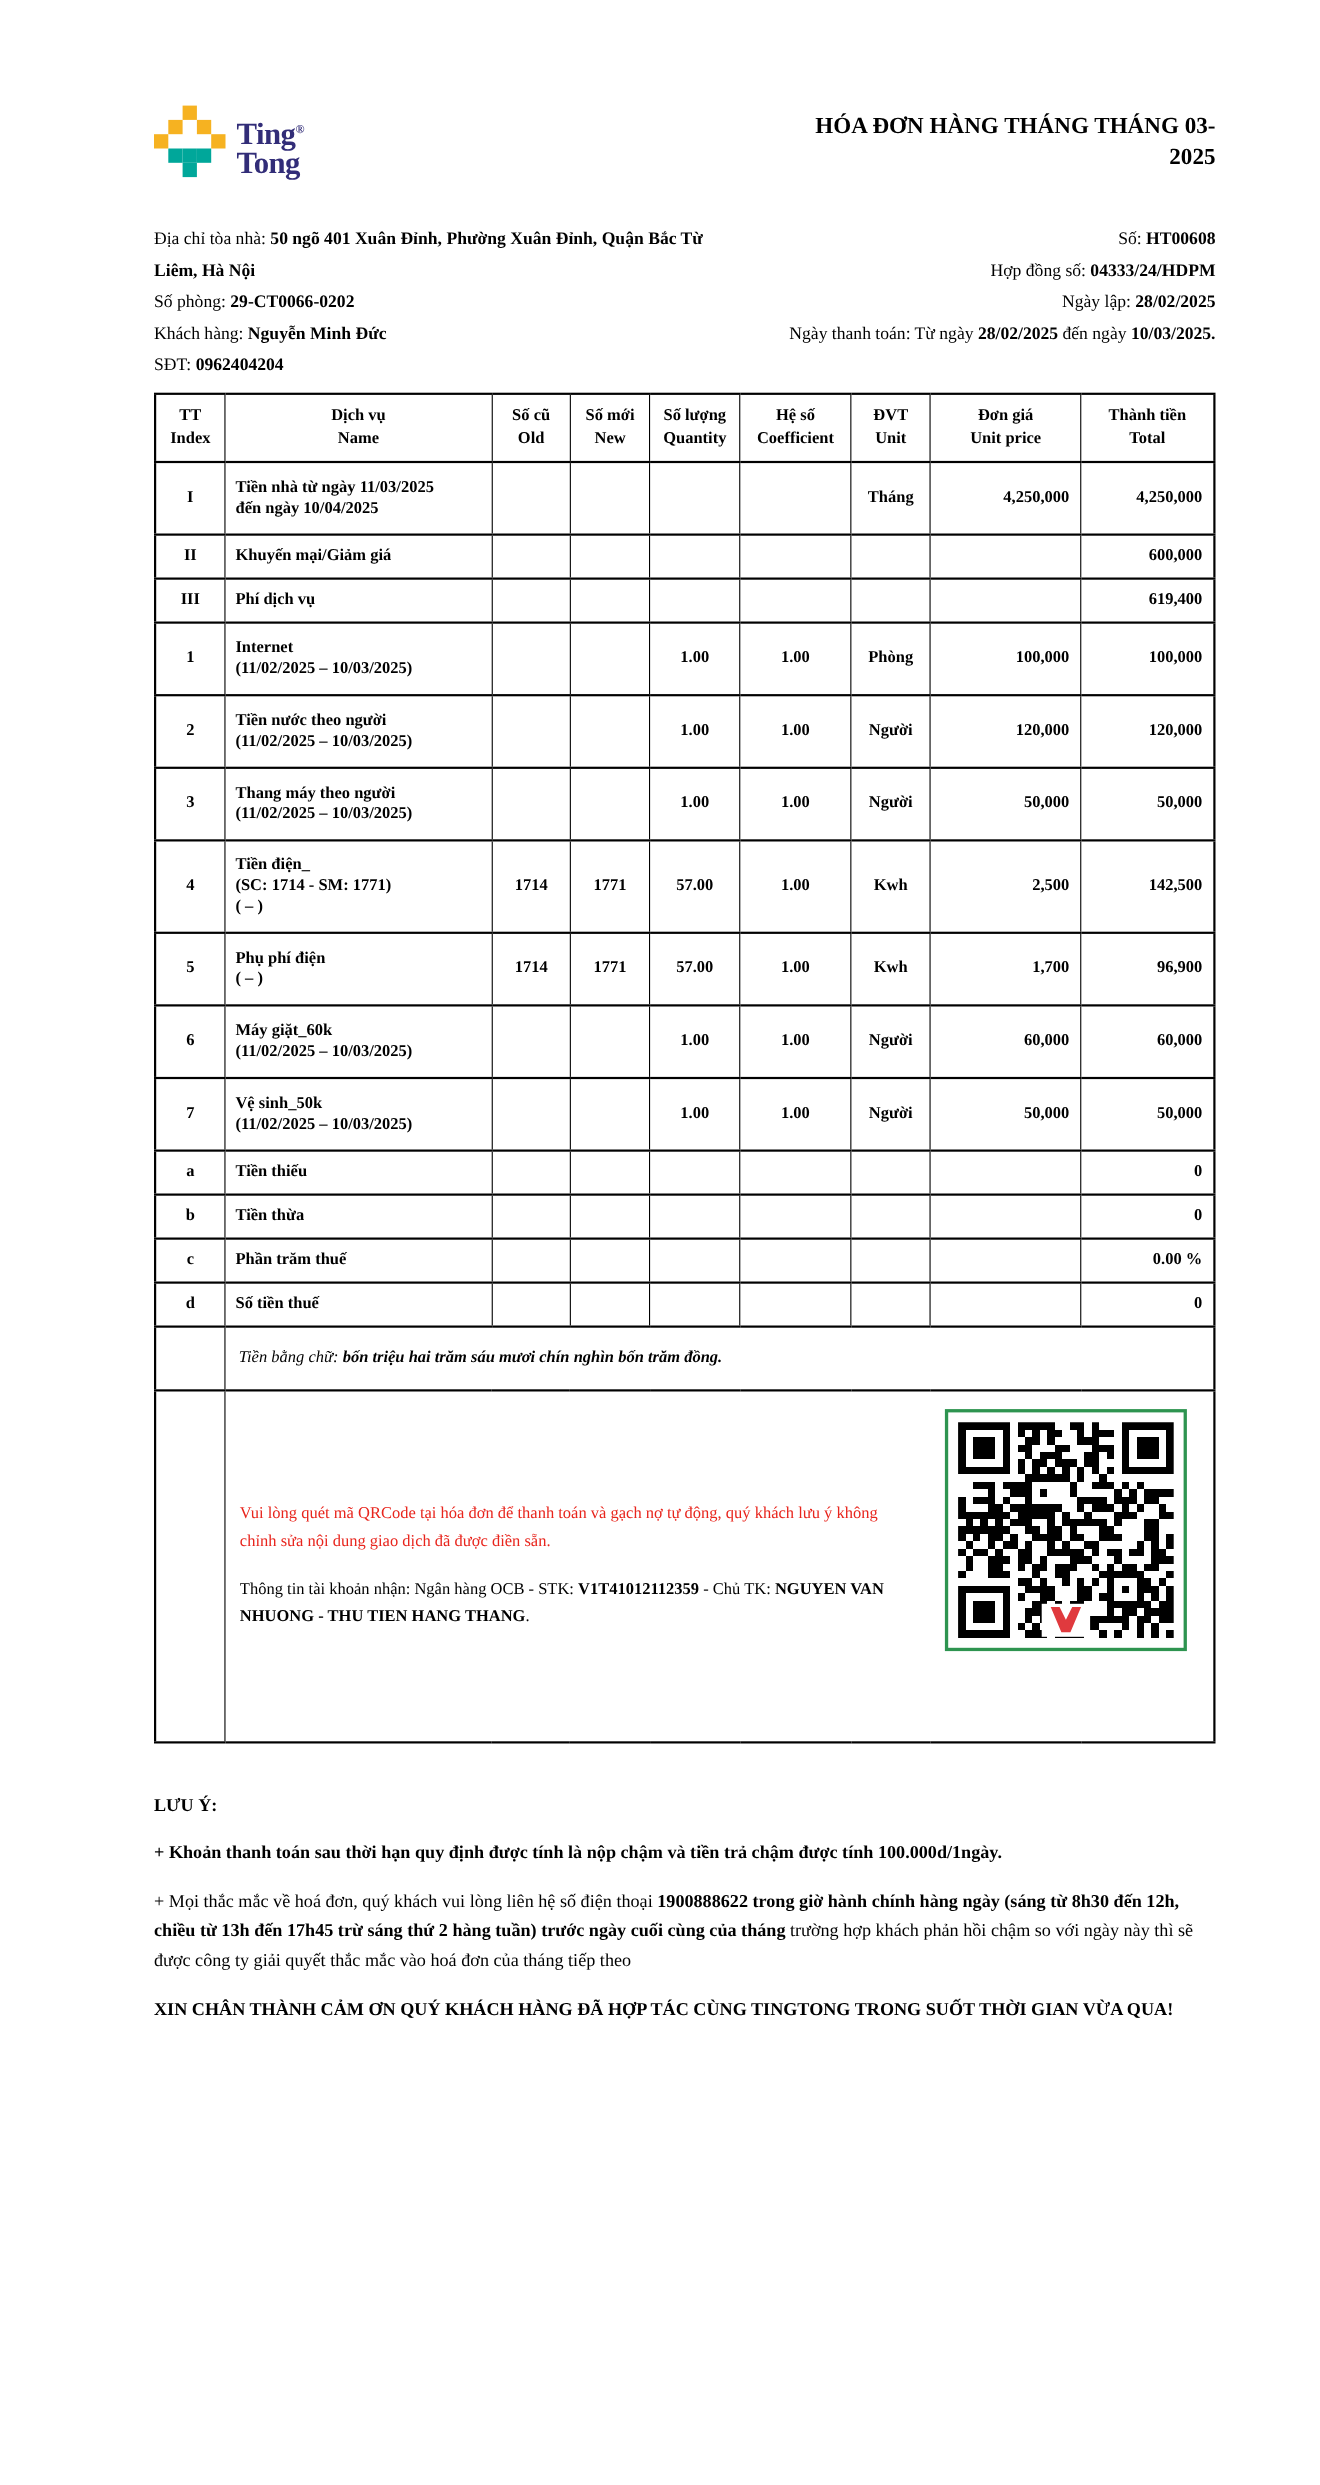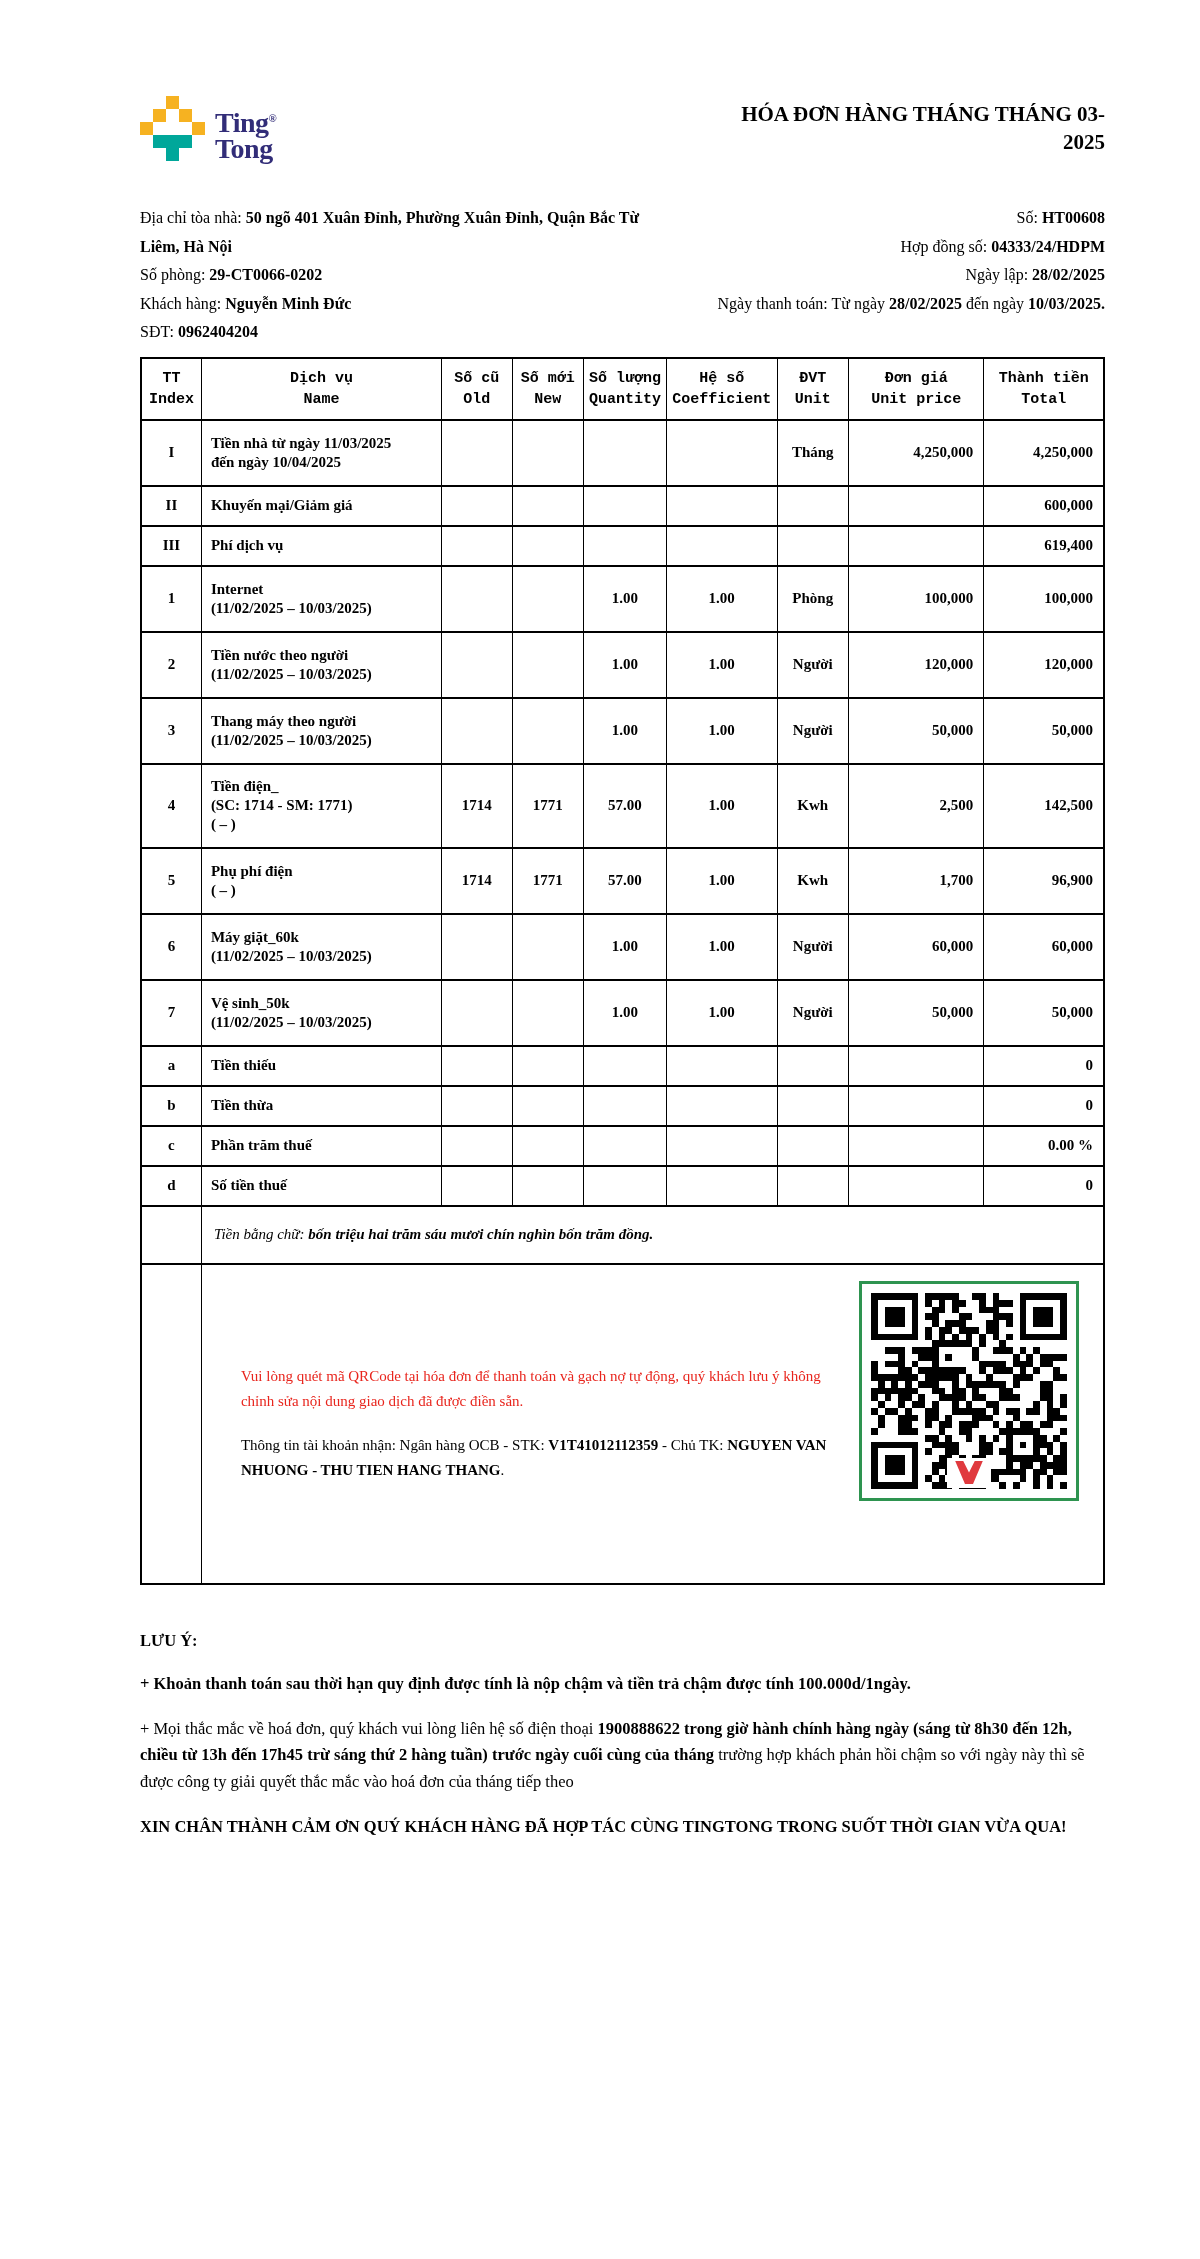--- a/index.html
+++ b/index.html
@@ -19,33 +19,33 @@
   .title { text-align:right; font-weight:bold; font-size:21px; line-height:28px; margin-top:4px; }
 
   
   .info { display:flex; margin-top:42px; font-size:16px; line-height:28.5px; }
   .info-left { width:508px; }
   .info-right { flex:1; text-align:right; }
 
   
   table { border-collapse:collapse; width:100%; margin-top:10px; font-size:15px; font-weight:bold; border:2px solid #000; }
   th, td { border:1px solid #000; border-top-width:2px; border-bottom-width:2px; }
-  th { padding:9px 3px; line-height:21px; text-align:center; vertical-align:middle;font-family:Liberation Mono, monospace; }
+  th { padding:9px 3px; line-height:21px; text-align:center; vertical-align:middle; }
   td { vertical-align:middle; line-height:19px; padding:4px 3px; }
   .c-index { text-align:center; }
   .c-name  { text-align:left; padding-left:9px; padding-right:6px; }
   .c-mid   { text-align:center; }
   .c-num   { text-align:right; padding-right:10px; }
 
   .words-row { height:58px; }
   .words { font-weight:normal; font-style:italic; padding-left:12px; }
   .words b { font-weight:bold;margin-top:20px; }
 
   .qr-row .qr-cell { font-weight:normal; padding:0 0 0 13px; }
-  .pay-flex { display:flex; height:318px;margin-left:26px; }
+  .pay-flex { display:flex; height:318px; }
   .pay-text { width:600px; align-self:center; }
   .pay-text p { margin:0; }
   .red-note { color:var(--alert-red); line-height:25px; margin-bottom:19px !important; }
   .account { line-height:25px; }
   .qr-box { position:relative; box-sizing:content-box; width:196px; height:196px; border:3px solid var(--qr-green);
             background:#fff; padding:9px; margin-left:auto; margin-right:24px; align-self:flex-start; margin-top:16px; }
   .qr-box svg { display:block; }
   .v-badge { position:absolute; left:50%; bottom:10px; transform:translateX(-50%);
              width:44px; height:30px; background:#fff; display:flex; align-items:center; justify-content:center; }
 

